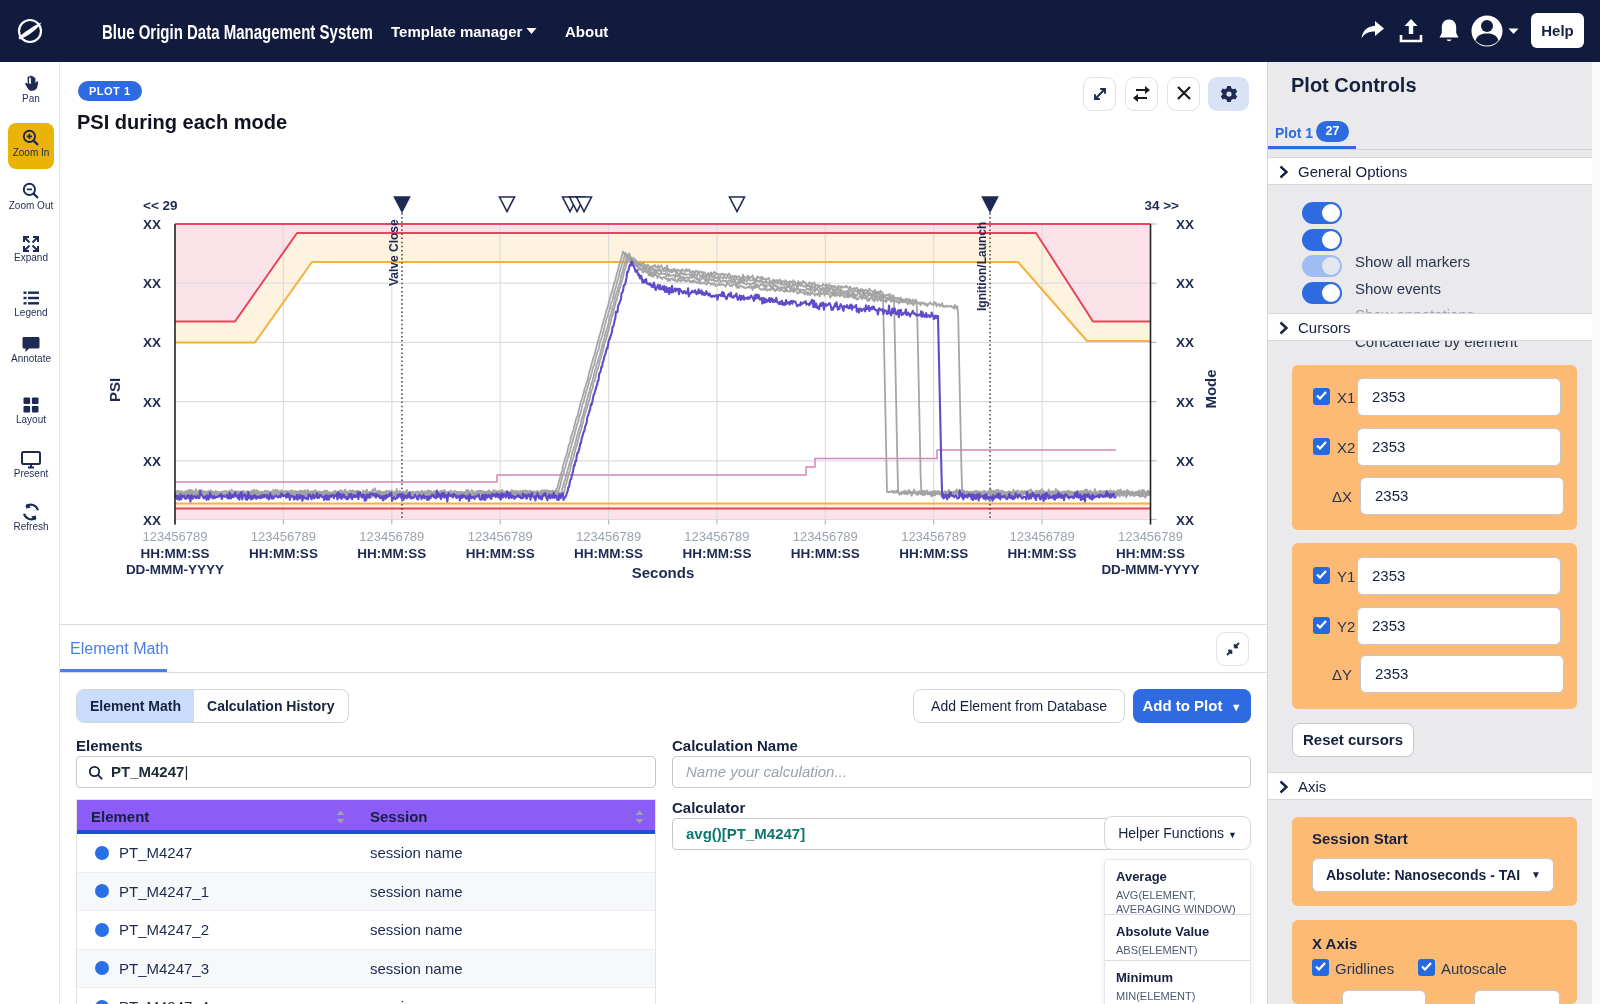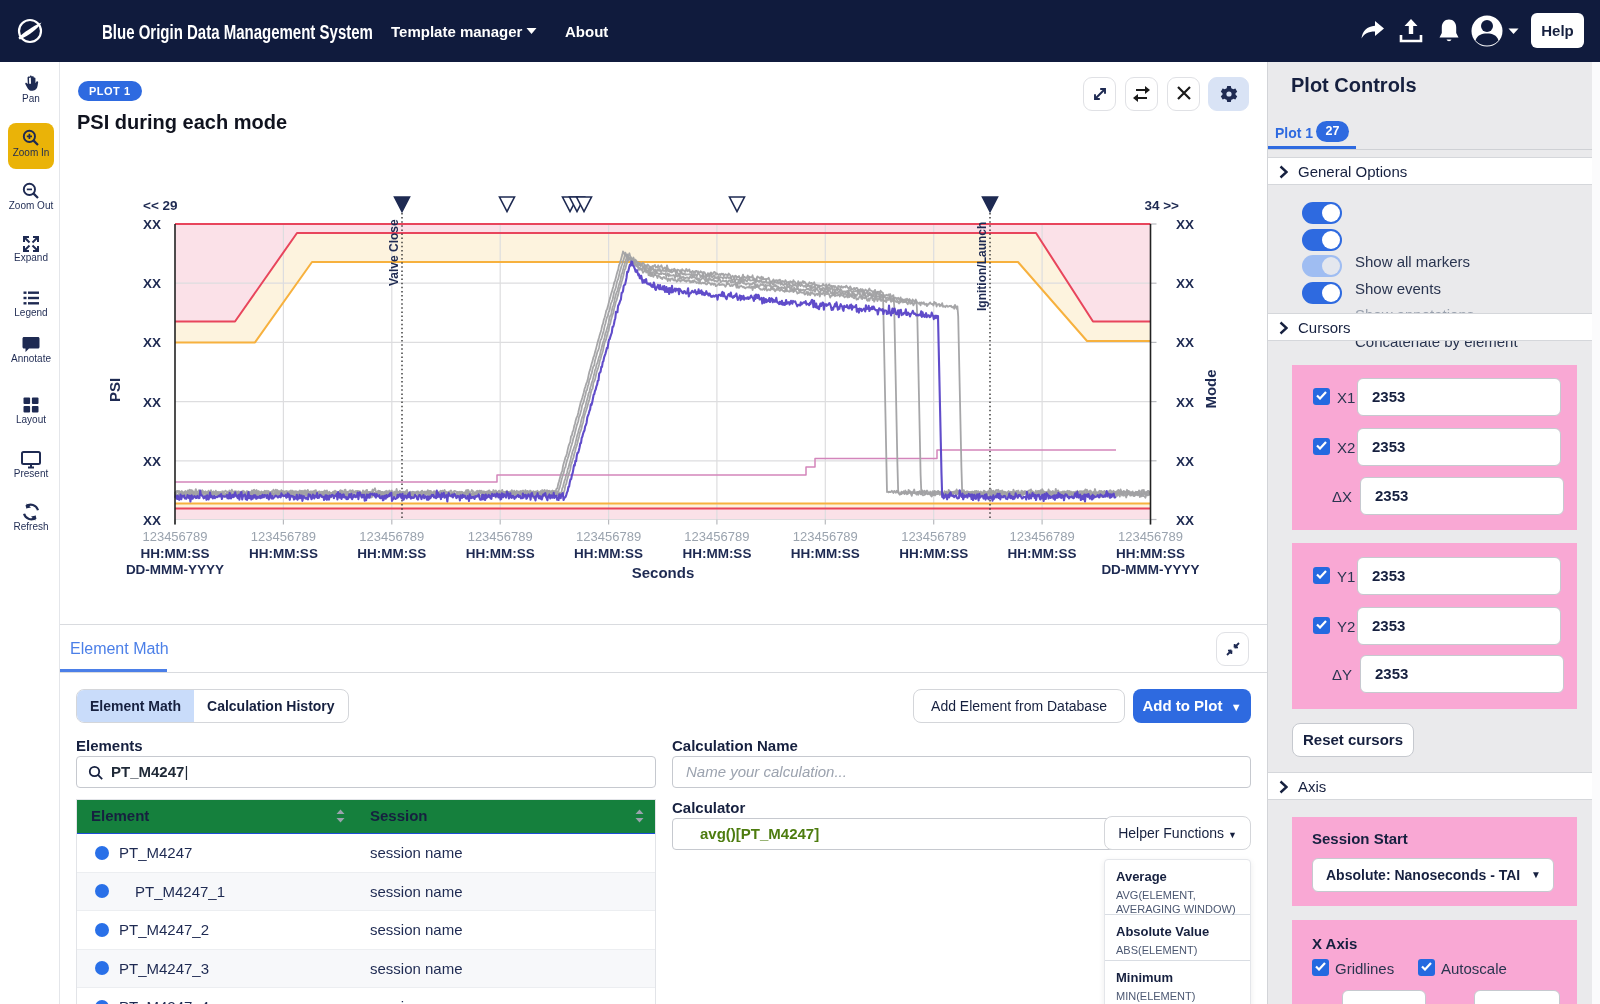--- a/index.html
+++ b/index.html
@@ -37,21 +37,21 @@
   .seg > div.on { background:#c9dcfa; }
   .btn-outline { position:absolute; height:34px; border:1px solid #d4d6da; border-radius:8px; background:#fff;
     font-size:15px; font-weight:normal; color:#16203f; text-align:center; }
   .btn-blue { position:absolute; left:1073px; top:64px; width:118px; height:34px; background:#2e6ae0; border-radius:8px;
     color:#fff; font-size:15px; font-weight:bold; text-align:center; line-height:34px; }
   .flabel { position:absolute; font-size:15px; font-weight:bold; color:#16203f; }
   .finput { position:absolute; height:32px; background:#fff; border:1px solid #c6c9cf; border-radius:4px;
     font-size:15px; color:#16203f; line-height:30px; }
   
   .etable { position:absolute; left:16px; top:174px; width:580px; border:1px solid #e2e4e8; border-bottom:none; }
-  .etable .hrow { display:flex; background:#15803d; height:34px; border-bottom:1px solid #1d4ed8;align-items:flex-end; }
+  .etable .hrow { display:flex; background:#8b5cf6; height:34px; border-bottom:4px solid #1d4ed8; }
   .etable .hcell { font-size:15px; font-weight:bold; color:#16203f; line-height:34px; position:relative; }
   .etable .row { display:flex; height:38.5px; border-bottom:1px solid #eceef1; background:#fff; align-items:center; }
   .etable .row.alt { background:#f7f8fa; }
   .dot { width:14px; height:14px; border-radius:50%; background:#2970e8; margin-left:18px; }
   .ecell { font-size:15px; color:#1e2a52; }
   .sorticon { position:absolute; right:10px; top:8px; }
   
   .helper { position:absolute; left:1044px; top:234px; width:147px; background:#fff; border:1px solid #e4e6ea;
     border-radius:4px; box-shadow:0 2px 6px rgba(0,0,0,0.08); }
   .helper .hitem { padding:9px 10px 10px 11px; border-bottom:1px solid #d9dde3; }
@@ -69,26 +69,26 @@
   .accordion { position:absolute; left:0; width:324px; height:28px; background:#fff;
     border-top:1px solid #d5d7db; border-bottom:1px solid #d5d7db; }
   .accordion .chev { position:absolute; left:11px; top:7px; }
   .accordion .atxt { position:absolute; left:30px; top:5px; font-size:15px; font-weight:normal; color:#16203f; }
   .toggle { position:absolute; left:34px; width:40px; height:22px; border-radius:11px; background:#2e6ae0; }
   .toggle .knob { position:absolute; right:2px; top:2px; width:18px; height:18px; border-radius:50%; background:#fff; }
   .toggle.dis { background:#9fbdf2; }
   .toggle.dis .knob { background:#e4e7ee; }
   .tlabel { position:absolute; left:87px; font-size:15px; color:#2a3550;margin-top:48px; }
   .tlabel.dis { color:#98a0ad; }
-  .card { position:absolute; left:24px; width:285px; background:#f9a8d4; border-radius:0; }
+  .card { position:absolute; left:24px; width:285px; background:#fdba74; border-radius:6px; }
   .cb { position:absolute; width:17px; height:17px; background:#2469e0; border-radius:3px; }
   .cb svg { display:block; margin:2.5px auto; }
   .curs-lbl { position:absolute; font-size:15px; color:#2a3550; }
   .curs-input { position:absolute; left:89px; width:204px; height:38px; background:#fff; border:1px solid #c6c9cf;
-    border-radius:6px; font-size:15px; font-weight:bold; color:#16203f; line-height:36px; padding-left:14px; }
+    border-radius:6px; font-size:15px; font-weight:normal; color:#16203f; line-height:36px; padding-left:14px; }
   .rbtn { position:absolute; left:24px; top:661px; width:122px; height:34px; background:#fff; border:1px solid #c6c9cf;
     border-radius:8px; font-size:15px; font-weight:bold; color:#16203f; text-align:center; line-height:32px; }
   .scrollstrip { position:absolute; left:324px; top:0; width:9px; height:942px; background:#fbfbfc; }
 </style>
 </head>
 <body>
 
 <div class="nav">
   <svg class="abs" style="left:17px;top:18px" width="26" height="26" viewBox="0 0 26 26">
     <circle cx="13" cy="13" r="11" fill="none" stroke="#fff" stroke-width="2.2"></circle>
@@ -390,21 +390,21 @@
 <div class="row">
         <div style="width:279px;display:flex;align-items:center">
           <div class="dot"></div>
           <div class="ecell" style="margin-left:10px">PT_M4247</div>
         </div>
         <div class="ecell" style="padding-left:14px">session name</div>
       </div>
 <div class="row alt">
         <div style="width:279px;display:flex;align-items:center">
           <div class="dot"></div>
-          <div class="ecell" style="margin-left:26px">PT_M4247_1</div>
+          <div class="ecell" style="margin-left:10px">PT_M4247_1</div>
         </div>
         <div class="ecell" style="padding-left:14px">session name</div>
       </div>
 <div class="row">
         <div style="width:279px;display:flex;align-items:center">
           <div class="dot"></div>
           <div class="ecell" style="margin-left:10px">PT_M4247_2</div>
         </div>
         <div class="ecell" style="padding-left:14px">session name</div>
       </div>
@@ -420,21 +420,21 @@
           <div class="dot"></div>
           <div class="ecell" style="margin-left:10px">PT_M4247_4</div>
         </div>
         <div class="ecell" style="padding-left:14px">session name</div>
       </div>
   </div>
 
   <div class="flabel" style="left:612px;top:112px">Calculation Name</div>
   <div class="finput" style="left:612px;top:131px;width:579px;padding-left:13px;font-style:italic;color:#9ca3af">Name your calculation...</div>
   <div class="flabel" style="left:612px;top:174px">Calculator</div>
-  <div class="finput" style="left:612px;top:193px;width:465px;padding-left:27px;font-weight:bold;color:#4d7c0f">avg()[PT_M4247]</div>
+  <div class="finput" style="left:612px;top:193px;width:465px;padding-left:13px;font-weight:bold;color:#0f766e">avg()[PT_M4247]</div>
   <div class="btn-outline" style="left:1044px;top:191px;width:147px;line-height:32px;font-size:14px">Helper Functions <span style="font-size:9px">▼</span></div>
 
   <div class="helper">
     <div class="hitem" style="height:55px">
         <div class="hname">Average</div>
         <div class="hsub">AVG(ELEMENT,<br>AVERAGING WINDOW)</div>
       </div>
     <div class="hitem" style="height:46px">
         <div class="hname">Absolute Value</div>
         <div class="hsub">ABS(ELEMENT)</div>

